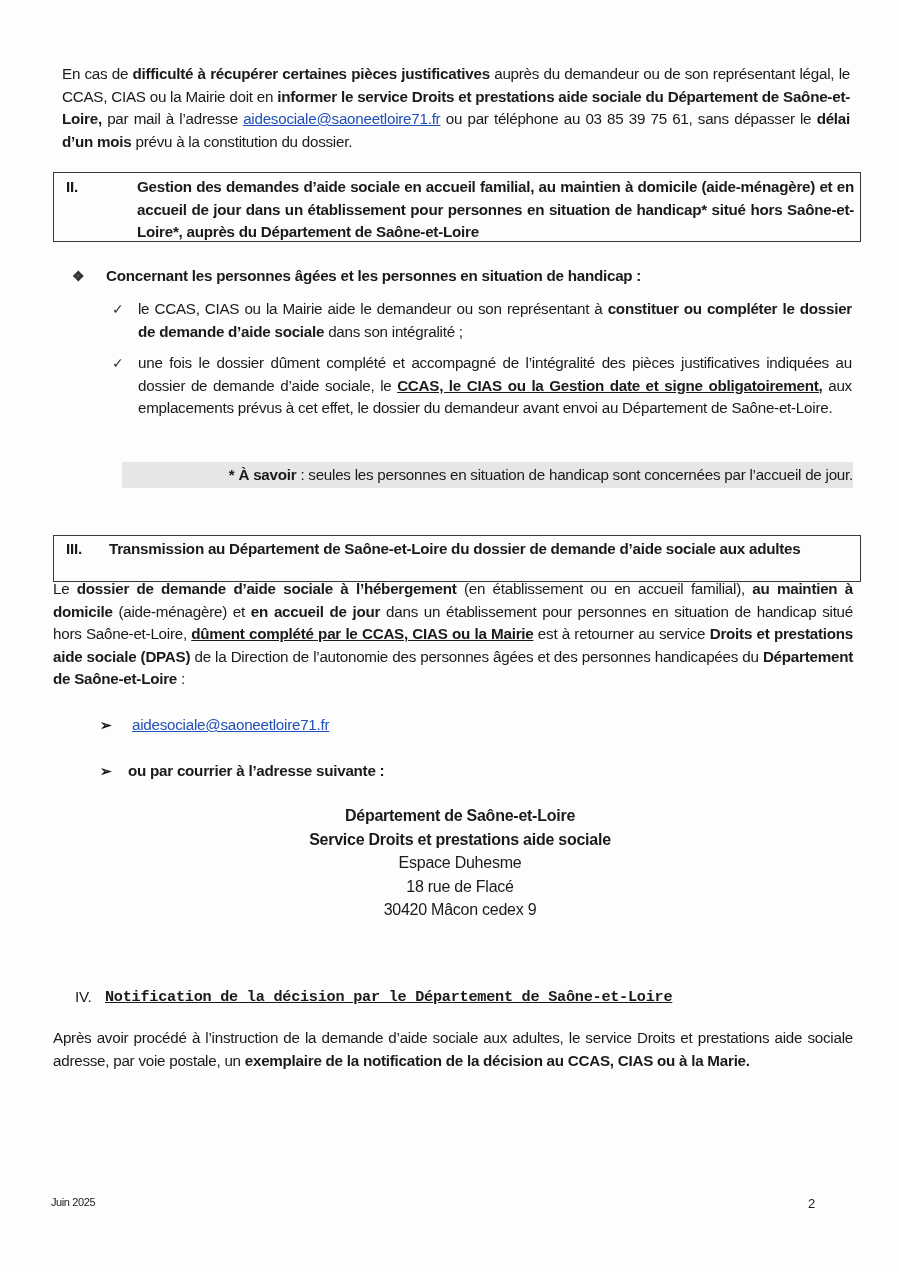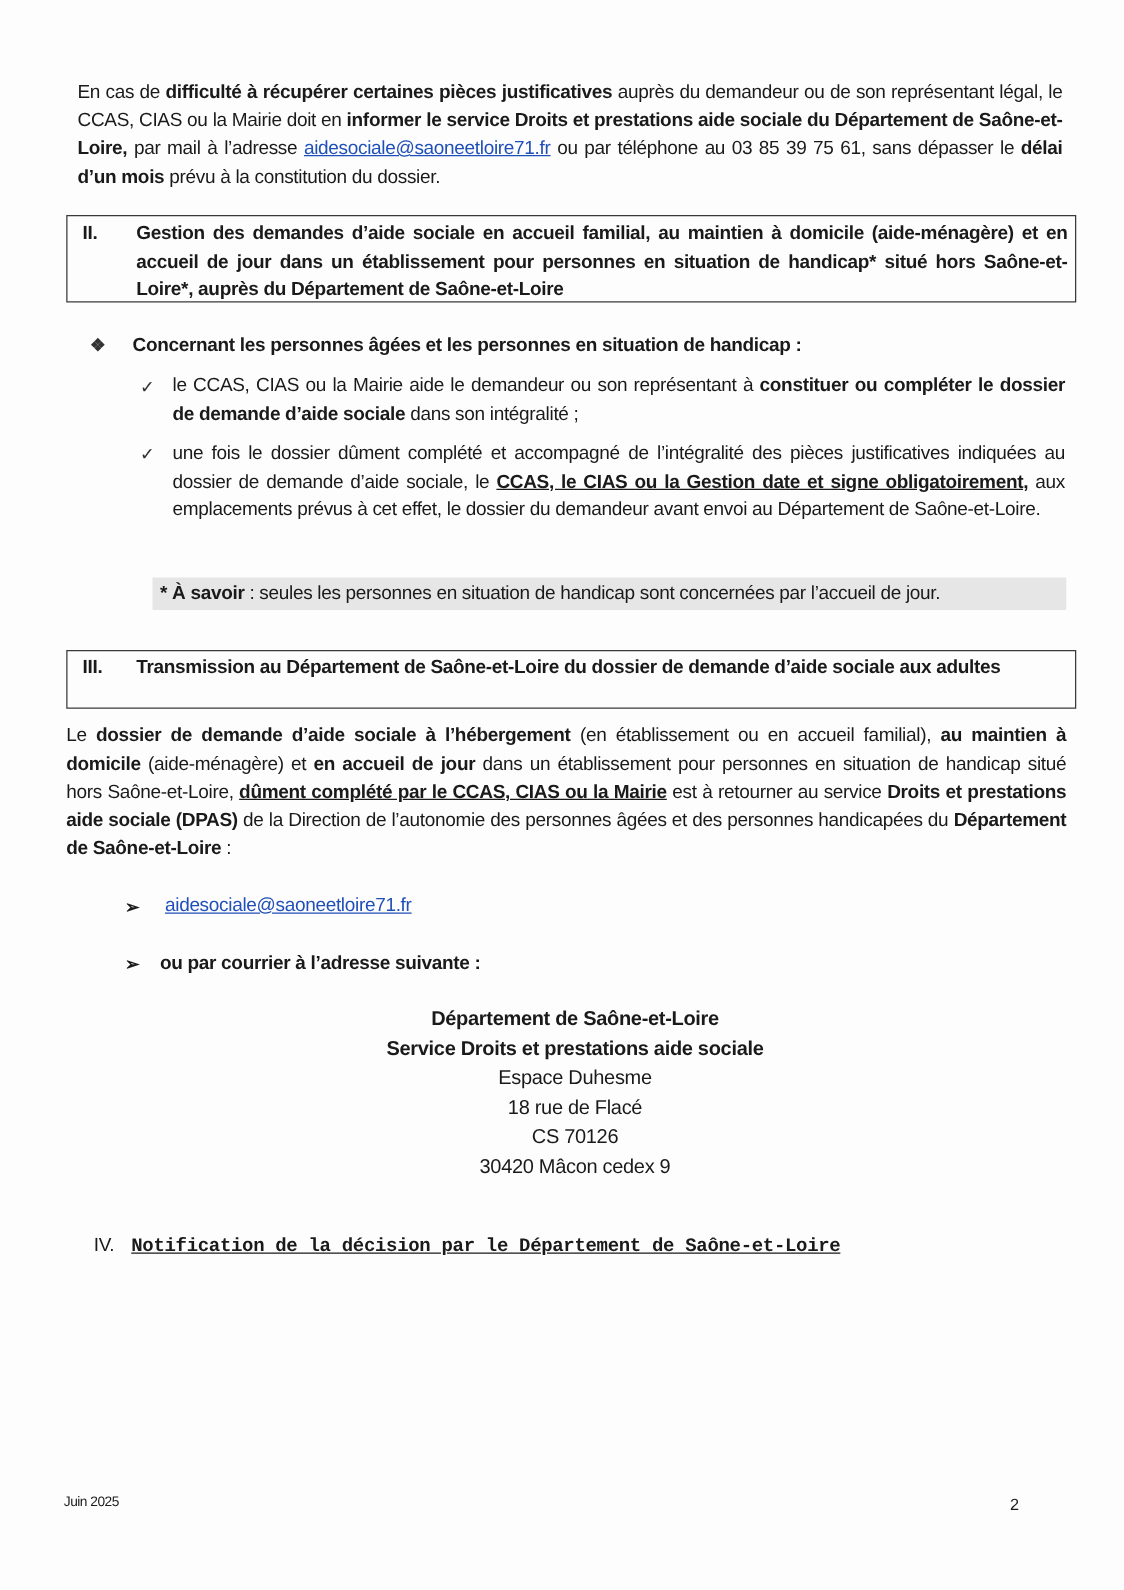--- a/index.html
+++ b/index.html
@@ -16,33 +16,33 @@
   .u { text-decoration: underline; }
 
   .p1 { position: absolute; left: 62px; top: 63px; width: 788px; }
 
   .hbox {
     position: absolute; border: 1.3px solid #3a3a3a; box-sizing: border-box;
     font-weight: bold; display: flex;
   }
   .hbox .num { width: 55px; flex: none; padding-left: 12px; box-sizing: border-box; }
   .hbox .htext { flex: 1; padding-right: 6px; }
-  .h2 { left: 53px; top: 172px; width: 808px; height: 70px; padding-top: 3px; }
-  .h3 { left: 53px; top: 520px; width: 808px; height: 47px; padding-top: 2px; }
+  .h2 { left: 53px; top: 172px; width: 808px; height: 70px; padding-top: 3px; gap: 28px; }
+  .h3 { left: 53px; top: 535px; width: 808px; height: 47px; padding-top: 2px; }
 
   .bullet-main { position: absolute; left: 72px; top: 265px; width: 780px; font-weight: bold; }
   .bullet-main .sym { display: inline-block; width: 34px; font-size: 14px; color: #333; }
 
   .check { position: absolute; left: 112px; width: 740px; display: flex; }
   .check .sym { width: 26px; flex: none; font-size: 14px; color: #333; }
   .check .ctext { flex: 1; }
   .c1 { top: 298px; }
   .c2 { top: 352px; }
 
-  .savoir { position: absolute; left: 122px; top: 462px; width: 731px; height: 26px; background: #e6e6e6; padding-left: 6px; box-sizing: border-box; line-height: 26px; }
+  .savoir { position: absolute; left: 122px; top: 462px; width: 731px; height: 26px; background: #e6e6e6; padding-left: 6px; box-sizing: border-box; line-height: 26px; text-align: right; }
 
   .p3 { position: absolute; left: 53px; top: 578px; width: 800px; }
 
   .arrow { position: absolute; left: 100px; display: flex; font-weight: bold; }
   .arrow .sym { width: 28px; flex: none; font-size: 14px; }
   .a1 { top: 714px; }
   .a2 { top: 760px; }
 
   .addr { position: absolute; left: 100px; top: 804px; width: 720px; text-align: center; font-size: 16px; line-height: 23.6px; }
   .addr .b { font-weight: bold; }
@@ -105,26 +105,28 @@
   <div class="arrow a2 txt">
     <span class="sym">➢</span>
     <span>ou par courrier à l’adresse suivante :</span>
   </div>
 
   <div class="addr txt">
     <div class="b">Département de Saône-et-Loire</div>
     <div class="b">Service Droits et prestations aide sociale</div>
     <div>Espace Duhesme</div>
     <div>18 rue de Flacé</div>
-    <div>CS 70126</div>
     <div>30420 Mâcon cedex 9</div>
   </div>
 
   <div class="h4 txt">
     <span class="num">IV.</span>
     <span class="htext">Notification de la décision par le Département de Saône-et-Loire</span>
   </div>
 
+  <div class="p4 txt justify">
+    <span>Après avoir procédé à l’instruction de la demande d’aide sociale aux adultes, le service Droits et prestations aide sociale adresse, par voie postale, un </span><b>exemplaire de la notification de la décision au CCAS, CIAS ou à la Marie.</b>
+  </div>
 
   <div class="footer-left">Juin 2025</div>
   <div class="footer-right">2</div>
 
 </div>
 
 </body></html>

